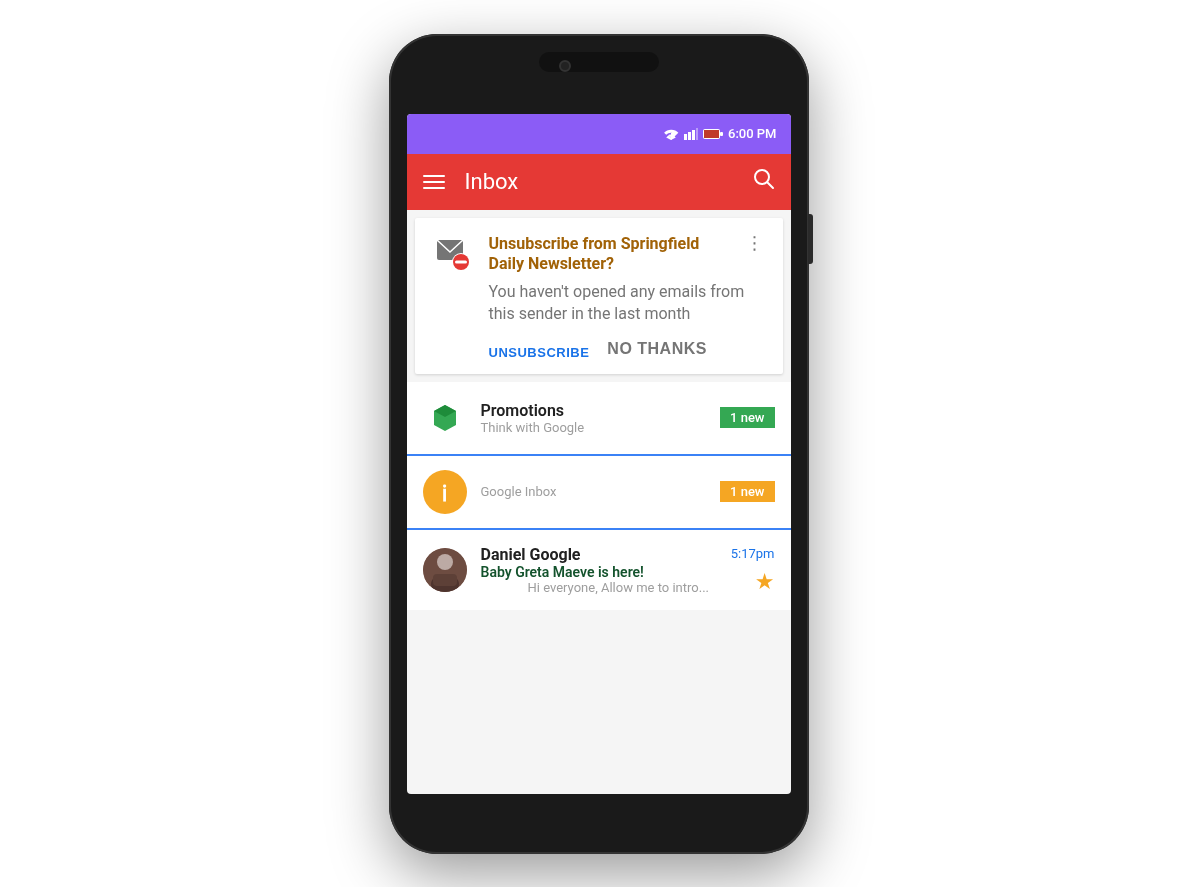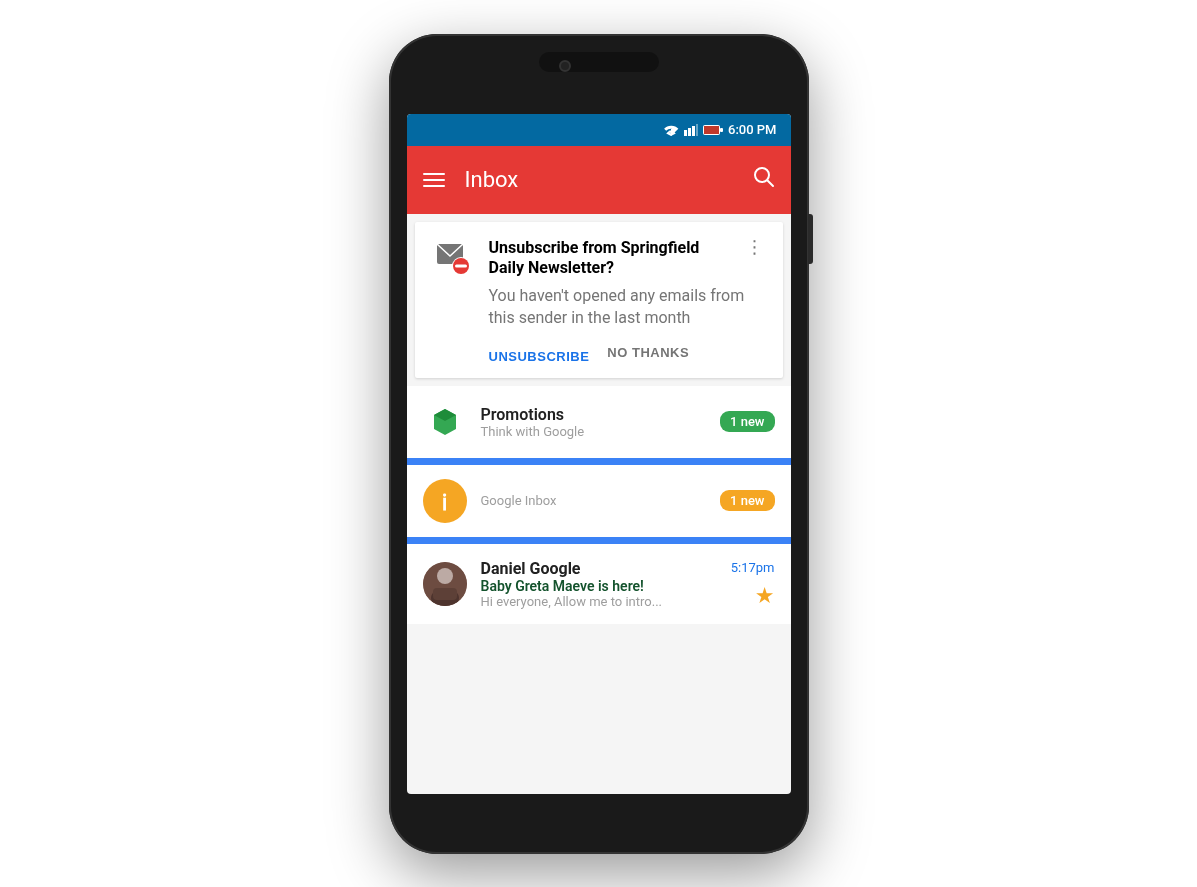--- a/index.html
+++ b/index.html
@@ -69,43 +69,43 @@
       right: -4px;
       top: 180px;
       width: 5px;
       height: 50px;
       background: #2a2a2a;
       border-radius: 0 3px 3px 0;
     }
 
     
     .status-bar {
-      background: #0369a1;
-      height: 32px;
+      background: #8b5cf6;
+      height: 40px;
       display: flex;
       align-items: center;
       justify-content: flex-end;
       padding: 0 14px;
       gap: 6px;
     }
     .status-icons {
       display: flex;
       align-items: center;
       gap: 5px;
     }
     .status-time {
       color: white;
       font-size: 13px;
       font-weight: 500;
     }
 
     
     .app-bar {
       background: #e53935;
-      height: 68px;
+      height: 56px;
       display: flex;
       align-items: center;
       padding: 0 16px;
       gap: 20px;
     }
     .hamburger-icon {
       color: white;
       font-size: 20px;
       cursor: pointer;
       display: flex;
@@ -155,21 +155,21 @@
     }
     .unsub-header {
       display: flex;
       align-items: flex-start;
       justify-content: space-between;
       gap: 8px;
     }
     .unsub-title {
       font-size: 16px;
       font-weight: 700;
-      color: #000000;
+      color: #a16207;
       line-height: 1.3;
       flex: 1;
     }
     .more-icon {
       color: #757575;
       font-size: 18px;
       cursor: pointer;
       padding: 0 2px;
       letter-spacing: 1px;
       line-height: 1;
@@ -190,40 +190,40 @@
       font-weight: 700;
       color: #1a73e8;
       letter-spacing: 0.5px;
       cursor: pointer;
       background: none;
       border: none;
       padding: 0;
       margin-top: 7px;
     }
     .btn-nothanks {
-      font-size: 13px;
+      font-size: 16px;
       font-weight: 700;
       color: #757575;
       letter-spacing: 0.5px;
       cursor: pointer;
       background: none;
       border: none;
       padding: 0;
     }
 
     
     .inbox-list {
       background: white;
     }
     .inbox-item {
       display: flex;
       align-items: center;
       padding: 14px 16px;
       gap: 14px;
-      border-bottom: 7px solid #3b82f6;
+      border-bottom: 2px solid #3b82f6;
       cursor: pointer;
       min-height: 72px;
     }
     .item-icon {
       width: 44px;
       height: 44px;
       border-radius: 50%;
       display: flex;
       align-items: center;
       justify-content: center;
@@ -247,21 +247,21 @@
       font-weight: 600;
       color: #212121;
     }
     .item-subtitle {
       font-size: 13px;
       color: #9e9e9e;
       margin-top: 0;
     }
     .item-badge {
       padding: 3px 10px;
-      border-radius: 9px;
+      border-radius: 0;
       font-size: 13px;
       font-weight: 500;
       color: white;
       white-space: nowrap;
       flex-shrink: 0;
     }
     .badge-green { background: #34a853; }
     .badge-gold { background: #f5a623; }
 
     
@@ -298,20 +298,21 @@
       font-size: 14px;
       font-weight: 600;
       color: #14532d;
     }
     .daniel-preview {
       font-size: 13px;
       color: #9e9e9e;
       white-space: nowrap;
       overflow: hidden;
       text-overflow: ellipsis;
+      margin-left: 47px;
     }
     .daniel-right {
       display: flex;
       flex-direction: column;
       align-items: flex-end;
       gap: 8px;
       flex-shrink: 0;
     }
     .daniel-time {
       font-size: 13px;

